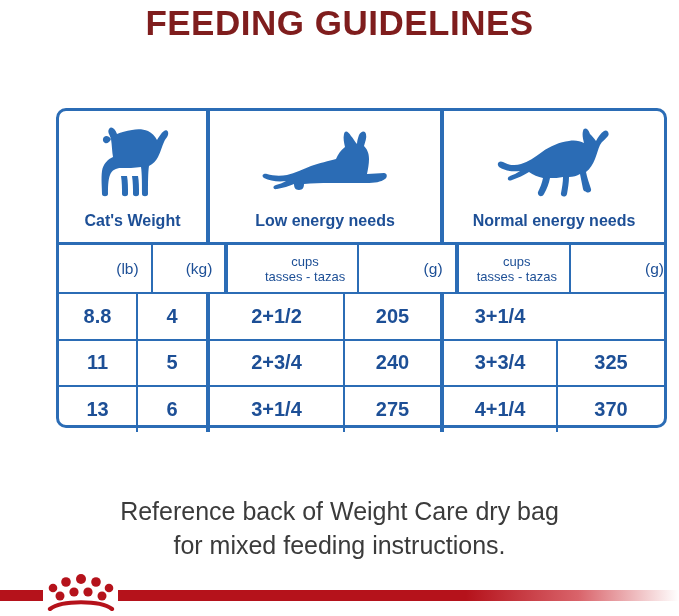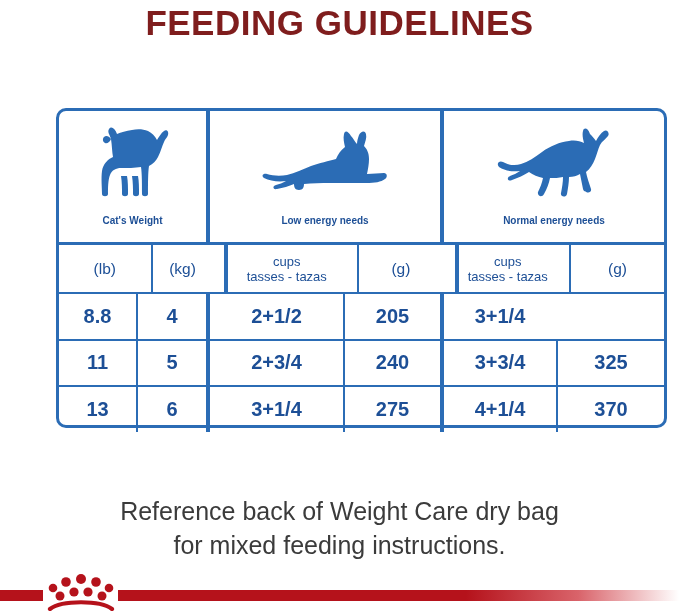--- a/index.html
+++ b/index.html
@@ -68,38 +68,38 @@
   }
   .icon-art {
     flex: 1 1 auto;
     display: flex;
     align-items: center;
     justify-content: center;
     width: 100%;
   }
   .icon-art svg { display: block; }
   .icon-label {
-    font-size: 10px;
+    font-size: 16px;
     font-weight: bold;
     color: #1d4f96;
     text-align: center;
     line-height: 14px;
     padding-bottom: 8px;
   }
 
   
   #unit-row {
     height: 50px;
     border-top: 3px solid #2b6cb5;
   }
   .unit-cell {
     box-sizing: border-box;
     display: flex;
     align-items: center;
-    justify-content: center;
+    justify-content: flex-end;
     text-align: center;
     color: #1d4f96;
     font-size: 15.5px;
     line-height: 16px;
     border-left: 2px solid #2b6cb5;
     margin-left: 12px;
   }
   .unit-cell:first-child { border-left: none; }
   .unit-cell.sep { border-left: 4px solid #2b6cb5; }
   .unit-cell .two-line {

